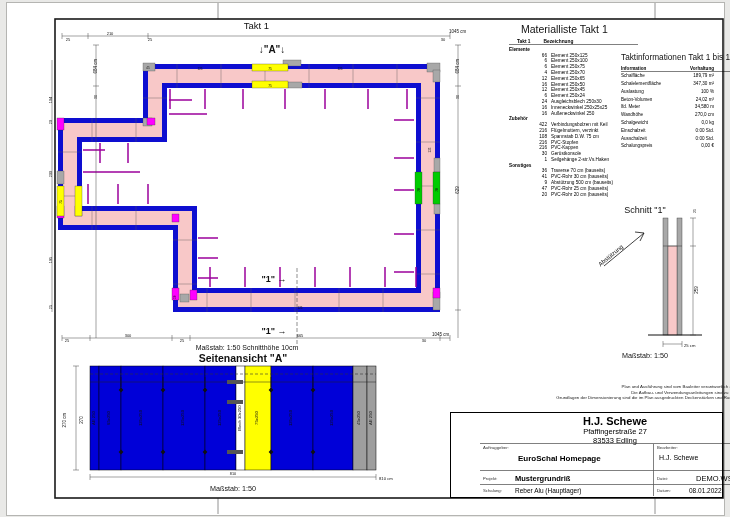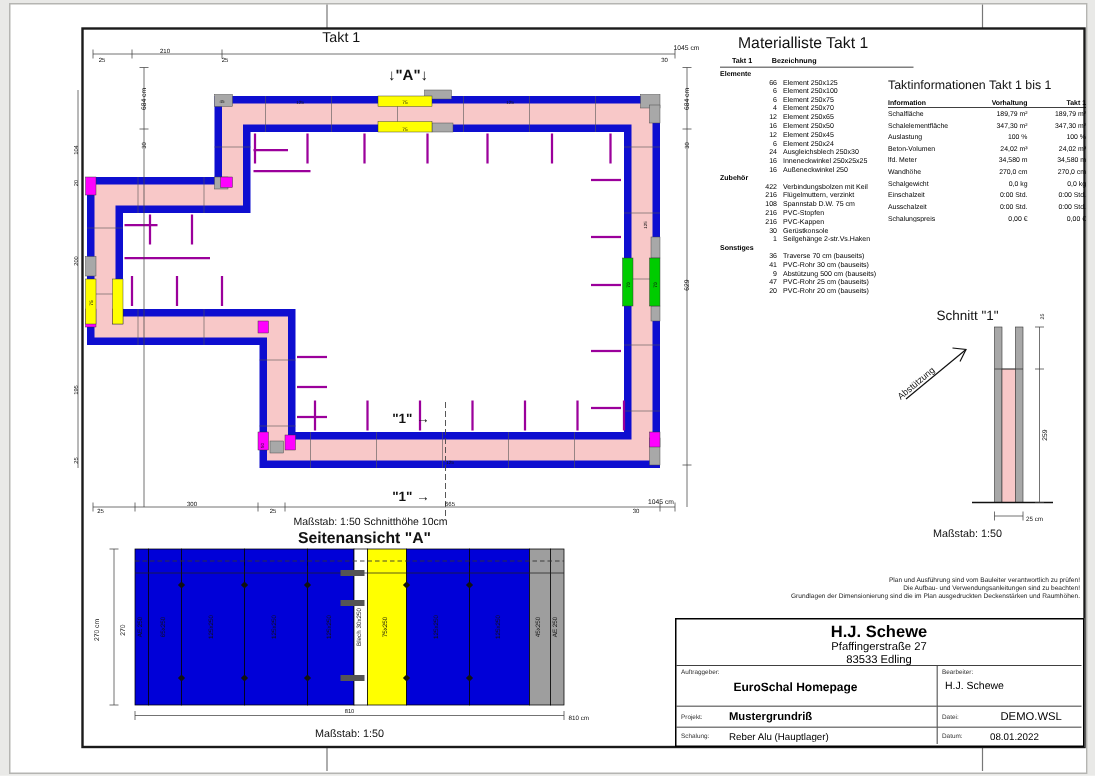--- a/index.html
+++ b/index.html
@@ -1,21 +1,21 @@
 <!DOCTYPE html>
 <html><head>
 <meta charset="utf-8">
 <style>
   html,body{margin:0;padding:0;width:730px;height:517px;overflow:hidden;
     background:#e9e9e7;font-family:"Liberation Sans",sans-serif;}
   #paper{position:absolute;left:6px;top:2px;width:717px;height:512px;background:#fff;
     border:1px solid #b5b5b2;}
   #sheet-svg{position:absolute;left:0;top:0;width:730px;height:517px;}
   svg text{font-family:"Liberation Sans",sans-serif;fill:#111;}
-  .abs{position:absolute;}
+  .abs{position:absolute;padding-left:29px;}
   .half{transform:scale(.5);transform-origin:0 0;}
   
   #sheet-title{left:55px;top:20px;width:345px;text-align:center;font-size:9.5px;color:#111;}
   
   #mat-list{left:480px;top:23px;width:129px;}
   #mat-inner{width:258px;}
   #mat-title{font-size:21px;color:#111;margin:0 0 6px 24px;}
   .ml-head{display:flex;font-size:9.6px;font-weight:bold;border-bottom:1px solid #000;
     padding-bottom:2px;margin-bottom:2px;}
   .ml-head span:first-child{margin-left:16px;}

